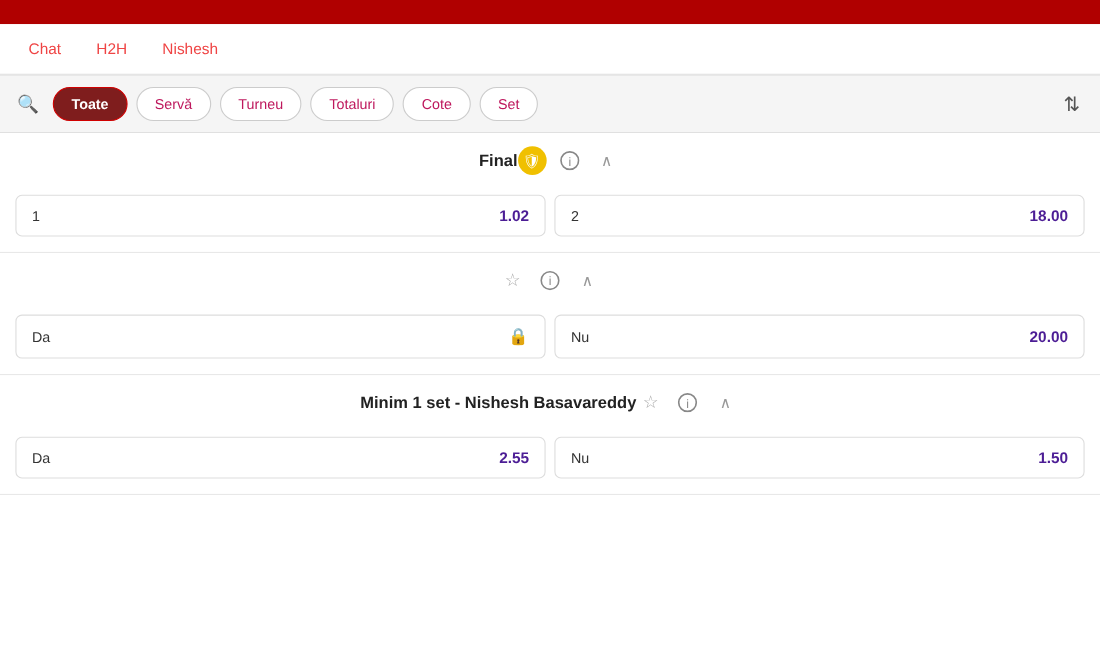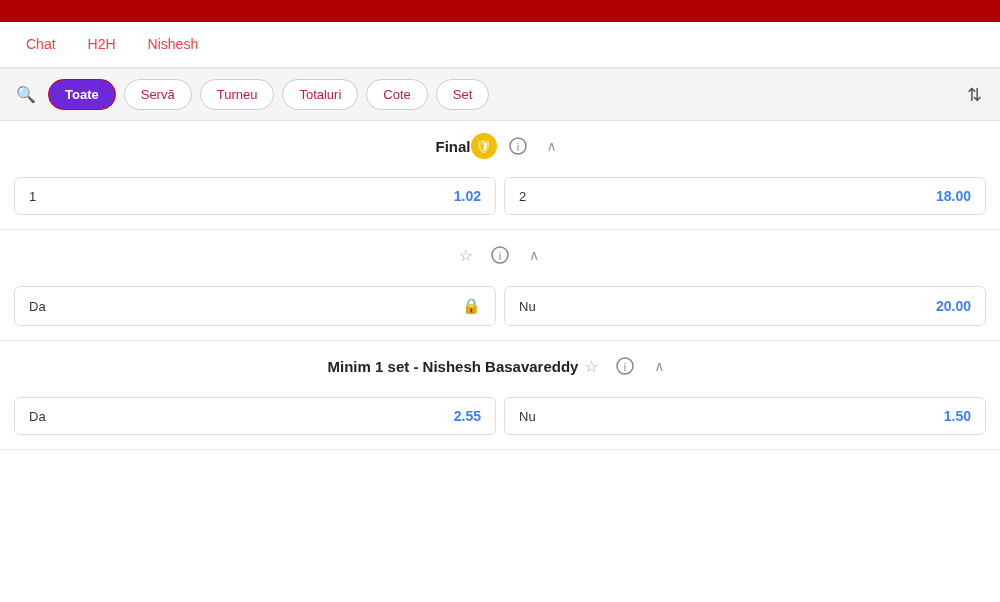--- a/index.html
+++ b/index.html
@@ -55,21 +55,21 @@
     .filter-btn {
       padding: 7px 16px;
       border-radius: 20px;
       border: 1.5px solid #ccc;
       background: #fff;
       cursor: pointer;
       font-size: 13px;
       color: #be185d;
     }
     .filter-btn.active {
-      background: #6d28d9;
+      background: #7f1d1d;
       color: #fff;
       border-color: #d00000;
       font-weight: 600;
     }
     .sort-icon {
       margin-left: auto;
       cursor: pointer;
       font-size: 18px;
       color: #555;
       padding: 4px 6px;
@@ -124,21 +124,21 @@
       align-items: center;
       justify-content: space-between;
       border: 1.5px solid #ddd;
       border-radius: 6px;
       padding: 10px 14px;
       cursor: pointer;
       background: #fff;
       transition: background 0.15s;
     }
     .bet-label { font-size: 13px; color: #333; }
-    .bet-odd { font-size: 14px; font-weight: 700; color: #3b82f6; }
+    .bet-odd { font-size: 14px; font-weight: 700; color: #4c1d95; }
     .lock-icon { color: #999; font-size: 15px; }
 
     .chevron-icon { color: #999; font-size: 14px; cursor: pointer; }
     .star-icon { color: #aaa; font-size: 16px; cursor: pointer; }
   </style>
 </head>
 <body>
 
 <div class="header">
   <div class="header-player1"></div>

